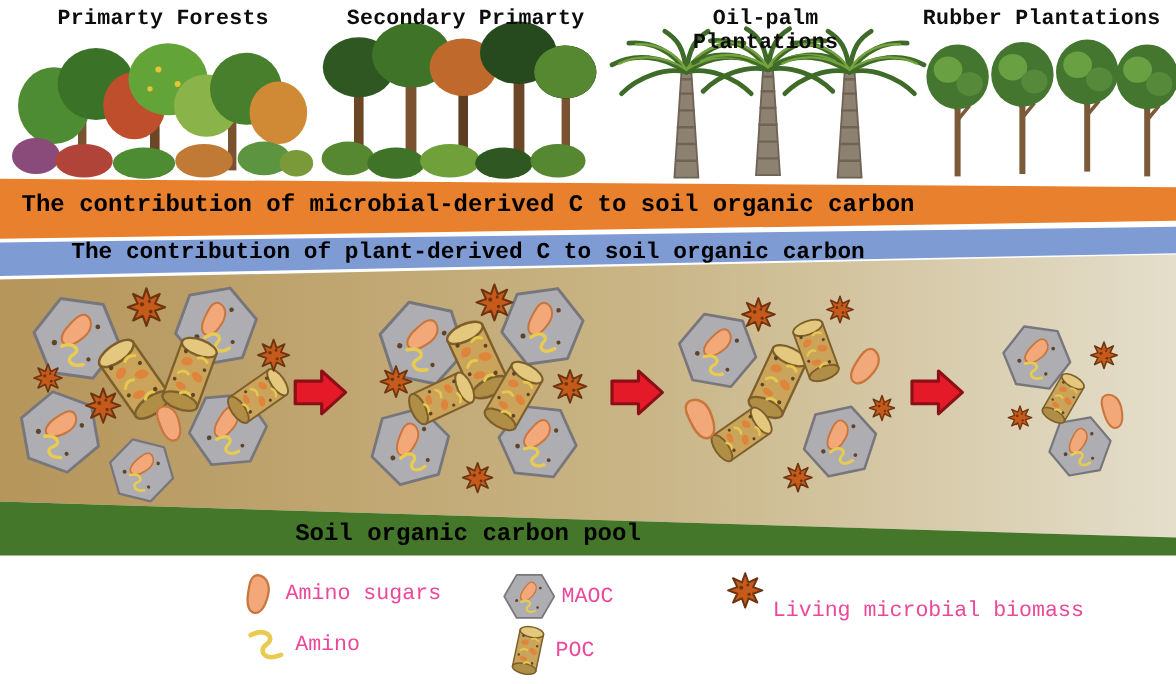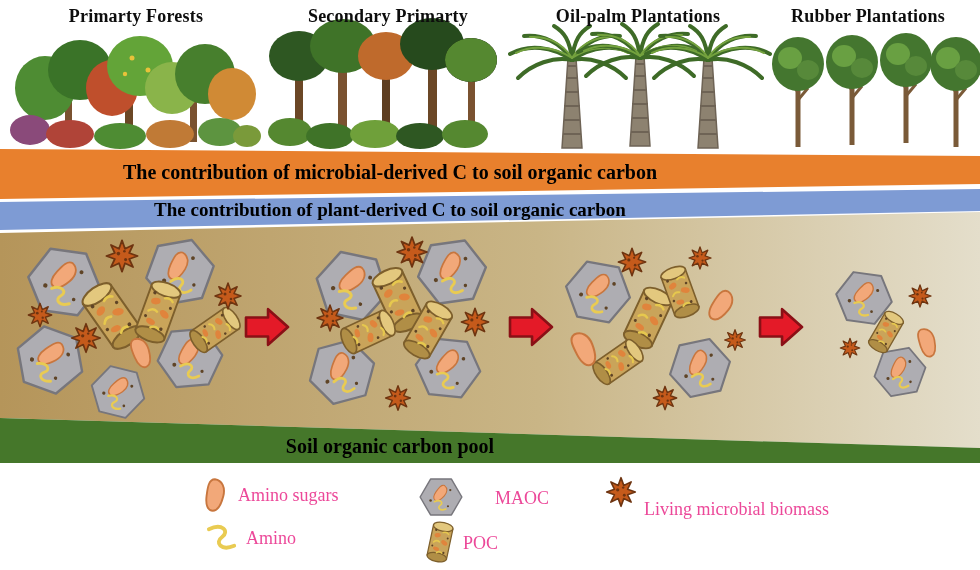--- a/index.html
+++ b/index.html
@@ -1,18 +1,18 @@
 <!DOCTYPE html>
 <html><head>
 <meta charset="utf-8">
 <style>
   html,body{margin:0;padding:0;background:#ffffff;}
   .stage{
     position:relative;width:980px;height:570px;background:#ffffff;overflow:hidden;
-    font-family:Liberation Serif, serif;color:#0d0d0d;
+    font-family:Liberation Mono, monospace;color:#0d0d0d;
   }
   .artwork{position:absolute;left:0;top:0;}
   .veg-label{
     position:absolute;top:6px;text-align:center;font-weight:bold;font-size:18px;
     letter-spacing:.2px;
   }
   .band-label{
     position:absolute;left:0;width:780px;height:28px;line-height:28px;text-align:center;
     font-weight:bold;font-size:20px;color:#000000;
   }
@@ -236,16 +236,16 @@
   <div class="veg-label" style="left:288px;width:200px;">Secondary Primarty</div>
   <div class="veg-label" style="left:528px;width:220px;">Oil-palm Plantations</div>
   <div class="veg-label" style="left:758px;width:220px;">Rubber Plantations</div>
 
   <div class="band-label" style="top:158px;">The contribution of microbial-derived C to soil organic carbon</div>
   <div class="band-label" style="top:196px;font-size:19px;">The contribution of plant-derived C to soil organic carbon</div>
   <div class="band-label" style="top:432px;">Soil organic carbon pool</div>
 
   <div class="legend-label" style="left:238px;top:483px;">Amino sugars</div>
   <div class="legend-label" style="left:246px;top:526px;">Amino</div>
-  <div class="legend-label" style="left:495px;top:486px;">MAOC</div>
+  <div class="legend-label" style="left:468px;top:486px;">MAOC</div>
   <div class="legend-label" style="left:463px;top:531px;">POC</div>
   <div class="legend-label" style="left:644px;top:497px;">Living microbial biomass</div>
 </div>
 
 </body></html>

